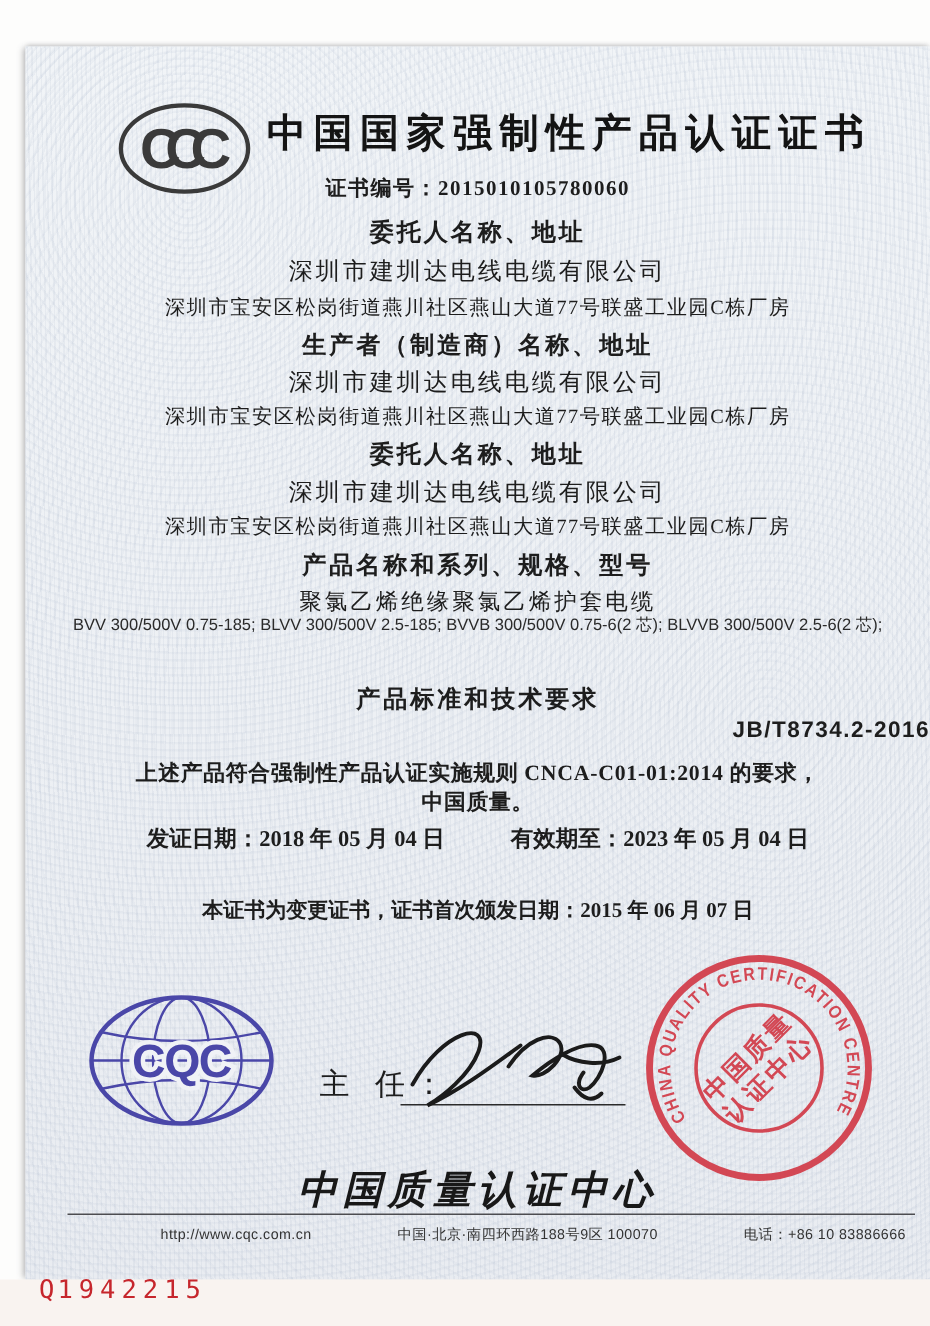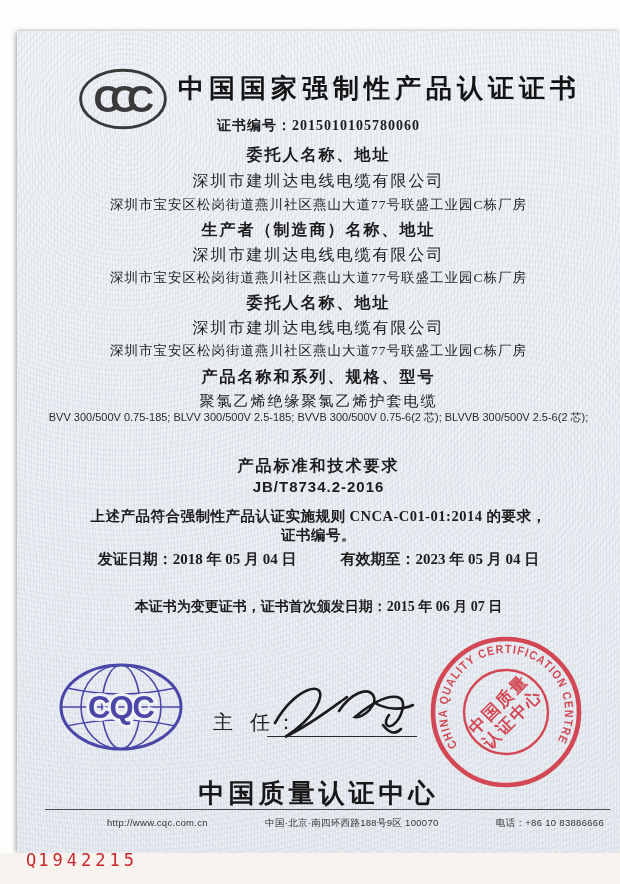--- a/index.html
+++ b/index.html
@@ -38,21 +38,21 @@
 
   .sec-heading { font-size:16px; font-weight:bold; letter-spacing:2px; }
   .company     { font-size:16px; letter-spacing:2px; }
   .address     { font-size:13.5px; letter-spacing:1px; }
   .product-name{ font-size:15px; letter-spacing:2px; }
   .models {
     top:378px; left:30px; right:30px;
     font-size:11px; line-height:16px;
     font-family:"Liberation Sans", sans-serif; color:#2a2a2a;
   }
-  .standard-val { font-size:15px; font-family:"Liberation Sans", sans-serif; font-weight:bold; letter-spacing:1px; }
+  .standard-val { font-size:15px; font-family:"Liberation Sans", sans-serif; font-weight:bold; letter-spacing:1px;text-align:right; }
 
   .statement { top:476px; font-size:14.5px; font-weight:bold; line-height:19px; letter-spacing:0.5px; }
   .dates     { top:519px; font-size:15px; font-weight:bold; }
   .dates .gap { display:inline-block; width:44px; }
   .note-validity { top:546px; font-size:14px; font-weight:bold; letter-spacing:0.5px; }
   .note-change   { top:567px; font-size:14px; font-weight:bold; }
   .note-info     { top:588px; font-size:13px; font-weight:bold; }
 
   .cqc-logo   { position:absolute; left:40px; top:630px; width:128px; height:92px; }
   .ccc-logo   { position:absolute; left:58px; top:34px;  width:96px;  height:68px; }
@@ -61,21 +61,21 @@
     position:absolute; left:196px; top:678px;
     font-size:20px; font-weight:normal; letter-spacing:6px;
   }
   .sign-line { position:absolute; left:250px; top:705px; width:150px; border-bottom:1.5px solid #2b2b2b; }
   .signature { position:absolute; left:238px; top:636px; width:175px; height:78px; }
 
   .stamp { position:absolute; left:408px; top:600px; width:162px; height:162px; opacity:0.93; }
 
   .issuer-name {
     top:745px; font-size:26px; font-weight:600; letter-spacing:4px;
-    font-family:"Liberation Sans", sans-serif; color:#181818;
+    font-family:"Liberation Sans", sans-serif; color:#181818;font-style:italic;
   }
   .footer-rule { position:absolute; left:28px; right:10px; top:778px; border-top:1.5px solid #4c4c50; }
   .footer-row {
     position:absolute; left:46px; right:16px; top:786px;
     display:flex; justify-content:space-between; align-items:baseline;
     font-size:9.5px; color:#333; letter-spacing:0.3px;padding-left:44px;
   }
   .scan-code {
     position:absolute; left:26px; top:850px;
     font-family:"DejaVu Sans Mono", monospace;
@@ -114,21 +114,21 @@
 
   <div class="abs product-name kai" style="top:361px">聚氯乙烯绝缘聚氯乙烯护套电缆</div>
   <div class="abs sec-heading kai" style="top:336px">产品名称和系列、规格、型号</div>
   <div class="abs models">BVV 300/500V 0.75-185; BLVV 300/500V 2.5-185; BVVB 300/500V 0.75-6(2 芯); BLVVB 300/500V 2.5-6(2 芯);</div>
 
   <div class="abs sec-heading kai" style="top:425px">产品标准和技术要求</div>
   <div class="abs standard-val" style="top:447px">JB/T8734.2-2016</div>
 
   <div class="abs statement kai">
     <div>上述产品符合强制性产品认证实施规则 CNCA-C01-01:2014 的要求，</div>
-    <div>证书编号。</div>
+    <div>中国质量。</div>
   </div>
 
   <div class="abs dates kai">
     <span>发证日期：2018 年 05 月 04 日</span><span class="gap"></span><span>有效期至：2023 年 05 月 04 日</span>
   </div>
 
   <div class="abs note-change kai">本证书为变更证书，证书首次颁发日期：2015 年 06 月 07 日</div>
 
   <svg class="cqc-logo" viewBox="0 0 128 92">
     <g stroke="#4a47a8" fill="none">

